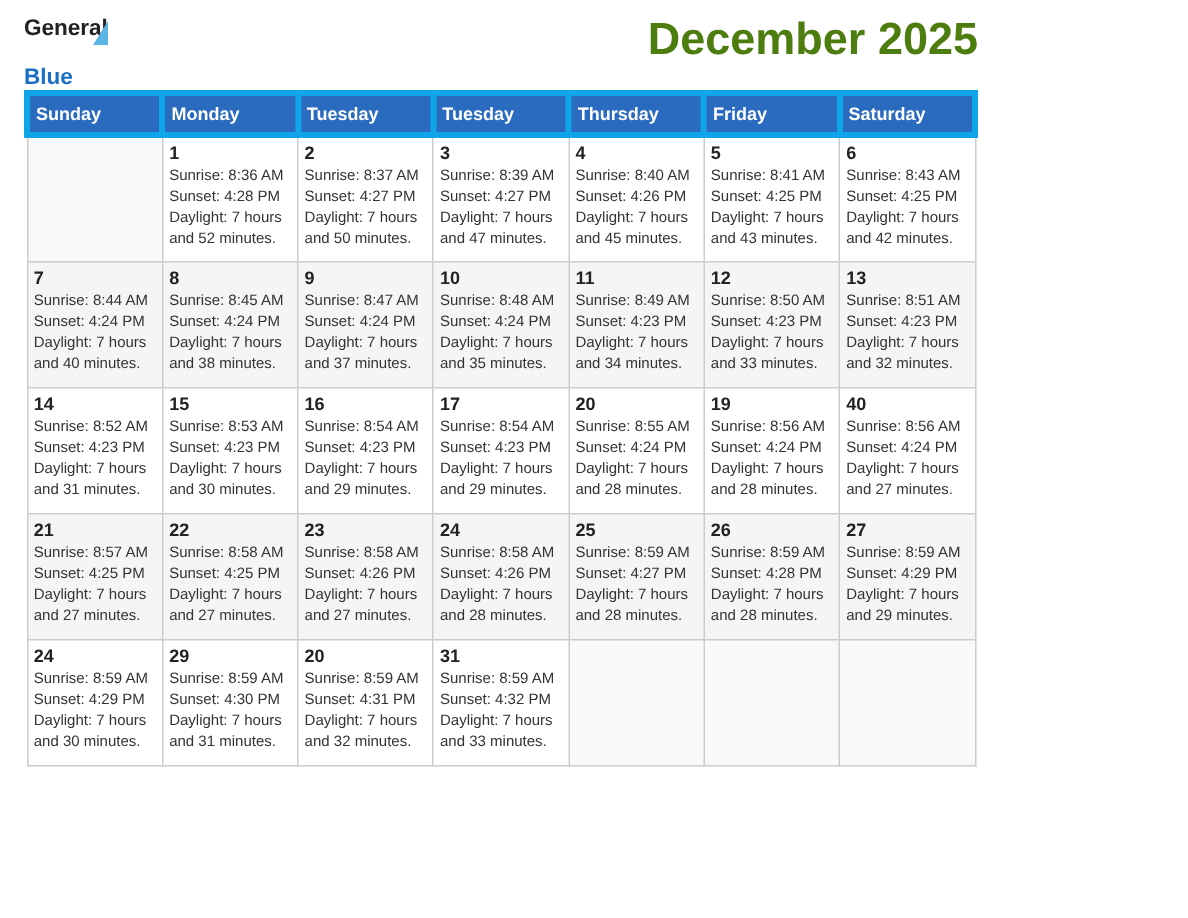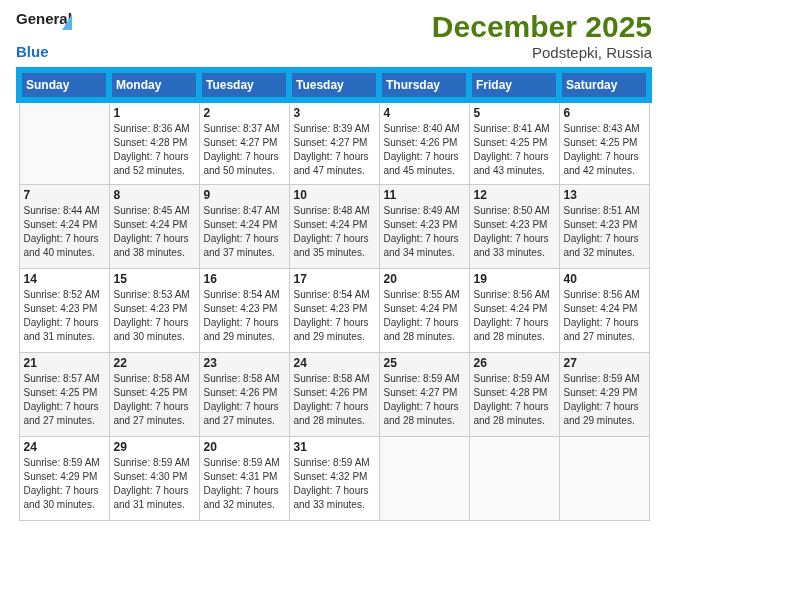--- a/index.html
+++ b/index.html
@@ -37,21 +37,21 @@
       border-collapse: collapse;
       table-layout: fixed;
     }
     thead tr th {
       background-color: #2a6abf;
       color: #fff;
       font-size: 12px;
       font-weight: bold;
       padding: 5px 4px;
       text-align: left;
-      border: 6px solid #0ea5e9;
+      border: 4px solid #0ea5e9;
     }
     tbody tr td {
       border: 1px solid #ccc;
       vertical-align: top;
       padding: 3px 4px;
       height: 84px;
       font-size: 10px;
       color: #222;
       background: #fff;
     }
@@ -90,21 +90,20 @@
         </div>
         <div style="position:absolute; top:17px; left:0;margin-top:16px;">
           <span style="font-size:15px; font-weight:bold; color:#1a6fc4;">Blue</span>
         </div>
 
         <div style="position:absolute; top:4px; left:46px; width:0; height:0; border-left:10px solid transparent; border-bottom:16px solid #5ab4e5;"></div>
       </div>
     </div>
     <div class="title-block">
       <div class="month-title">December 2025</div>
-      <div class="location">Podstepki, Russia</div>
     </div>
   </div>
 
   <table>
     <thead>
       <tr>
         <th>Sunday</th>
         <th>Monday</th>
         <th>Tuesday</th>
         <th>Tuesday</th>

